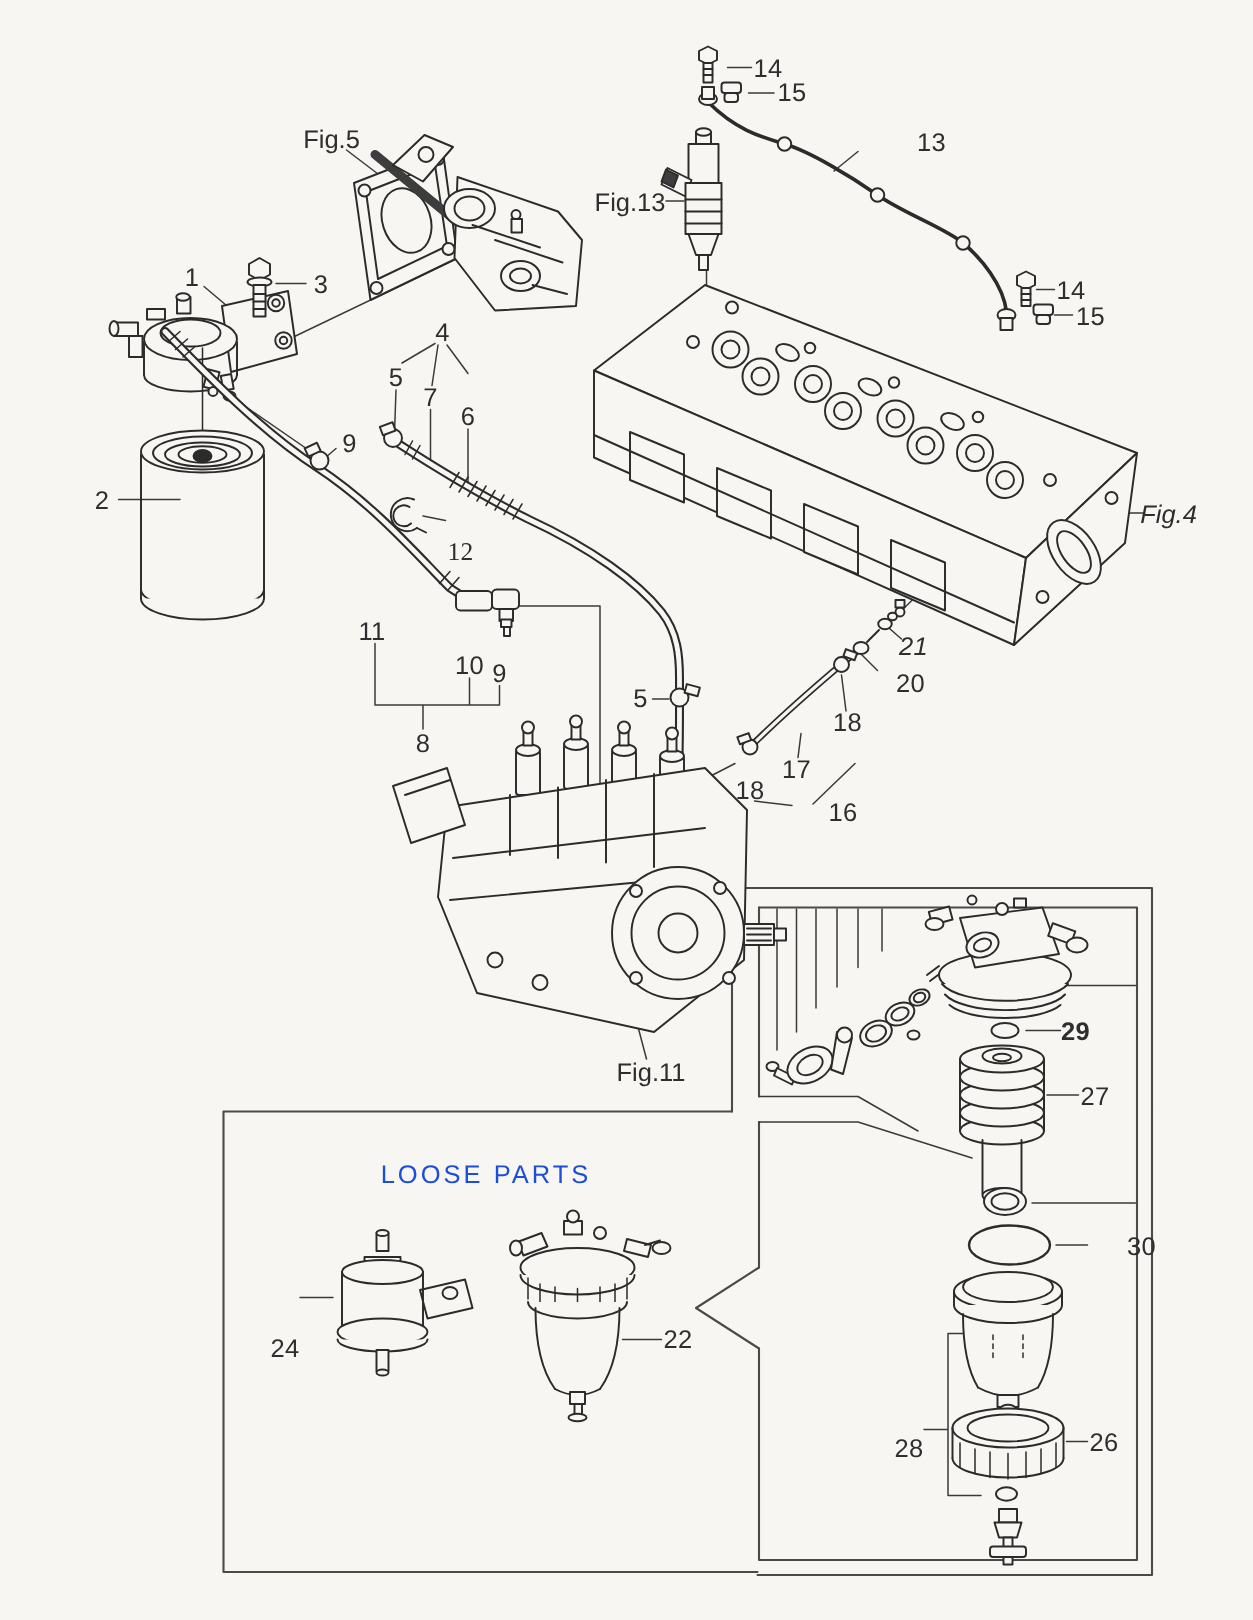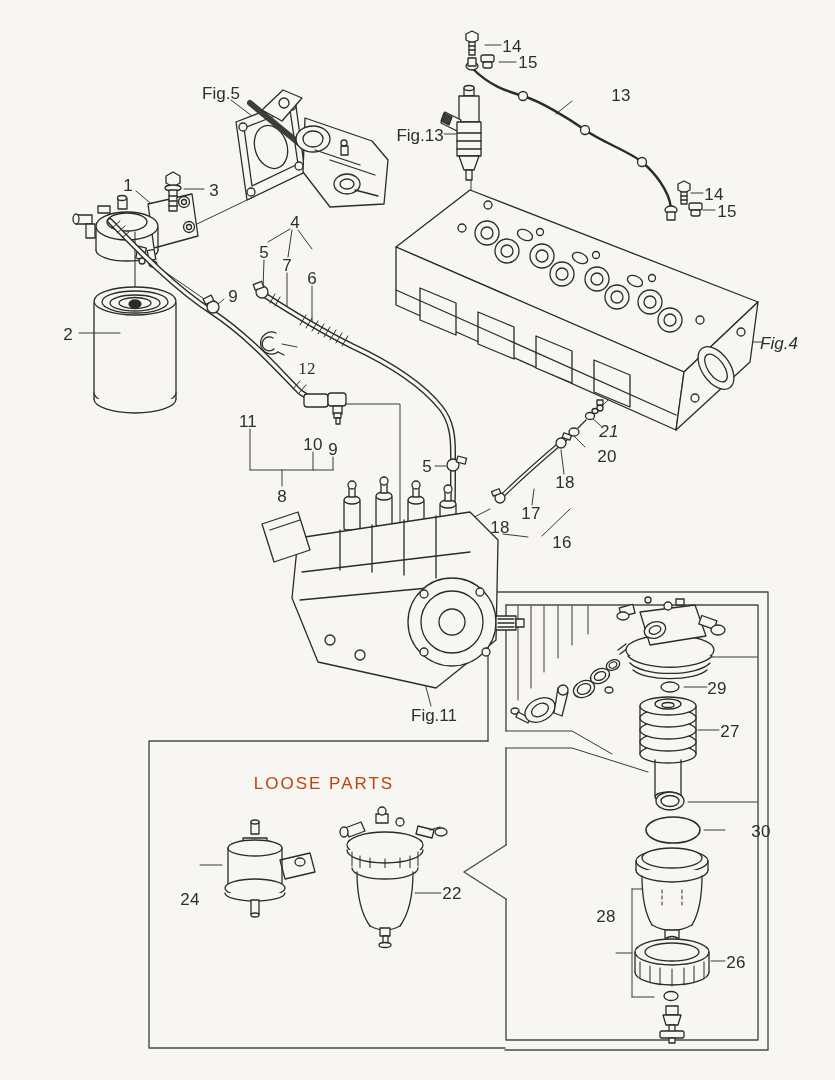--- a/index.html
+++ b/index.html
@@ -15,21 +15,21 @@
     position:absolute;transform:translate(-50%,-50%);
     font-size:17px;color:#2e2e2e;letter-spacing:.2px;
     white-space:nowrap;line-height:1;
   }
   .figref{
     position:absolute;transform:translate(-50%,-50%);
     font-size:17px;color:#2e2e2e;white-space:nowrap;line-height:1;
   }
   .section-title{
     position:absolute;transform:translate(-50%,-50%);
-    font-size:17px;color:#c2410c;letter-spacing:2px;white-space:nowrap;line-height:1;
+    font-size:17px;color:#1d4ed8;letter-spacing:2px;white-space:nowrap;line-height:1;
   }
 </style>
 </head>
 <body>
 
 <div class="stage">
 
 <svg width="835" height="1080" viewBox="0 0 835 1080">
   <g fill="none" stroke="#2b2b2b" stroke-width="1.3" stroke-linejoin="round" stroke-linecap="round">
 
@@ -463,22 +463,22 @@
     <div class="callout" style="left: 714px; top: 194px;">14</div>
     <div class="callout" style="left: 727px; top: 211px;">15</div>
     <div class="callout" style="left: 609px; top: 431px; font-style: italic;">21</div>
     <div class="callout" style="left: 594px; top: 456px; margin-left: 13px;">20</div>
     <div class="callout" style="left: 565px; top: 482px;">18</div>
     <div class="callout" style="left: 531px; top: 513px;">17</div>
     <div class="callout" style="left: 500px; top: 527px;">18</div>
     <div class="callout" style="left: 535px; top: 542px; margin-left: 27px;">16</div>
     <div class="callout" style="left: 190px; top: 899px;">24</div>
     <div class="callout" style="left: 452px; top: 893px;">22</div>
-    <div class="callout" style="left: 717px; top: 688px;">29</div>
+    <div class="callout" style="left: 717px; top: 688px; font-weight: bold;">29</div>
     <div class="callout" style="left: 730px; top: 731px;">27</div>
     <div class="callout" style="left: 737px; top: 831px; margin-left: 24px;">30</div>
     <div class="callout" style="left: 736px; top: 962px;">26</div>
-    <div class="callout" style="left: 606px; top: 916px;">28</div>
+    <div class="callout" style="left: 606px; top: 966px;">28</div>
     <div class="figref" style="left: 221px; top: 93px;">Fig.5</div>
     <div class="figref" style="left: 420px; top: 135px;">Fig.13</div>
     <div class="figref" style="left: 779px; top: 343px; font-style: italic;">Fig.4</div>
     <div class="figref" style="left: 434px; top: 715px;">Fig.11</div>
   </div>
 
 </body></html>

